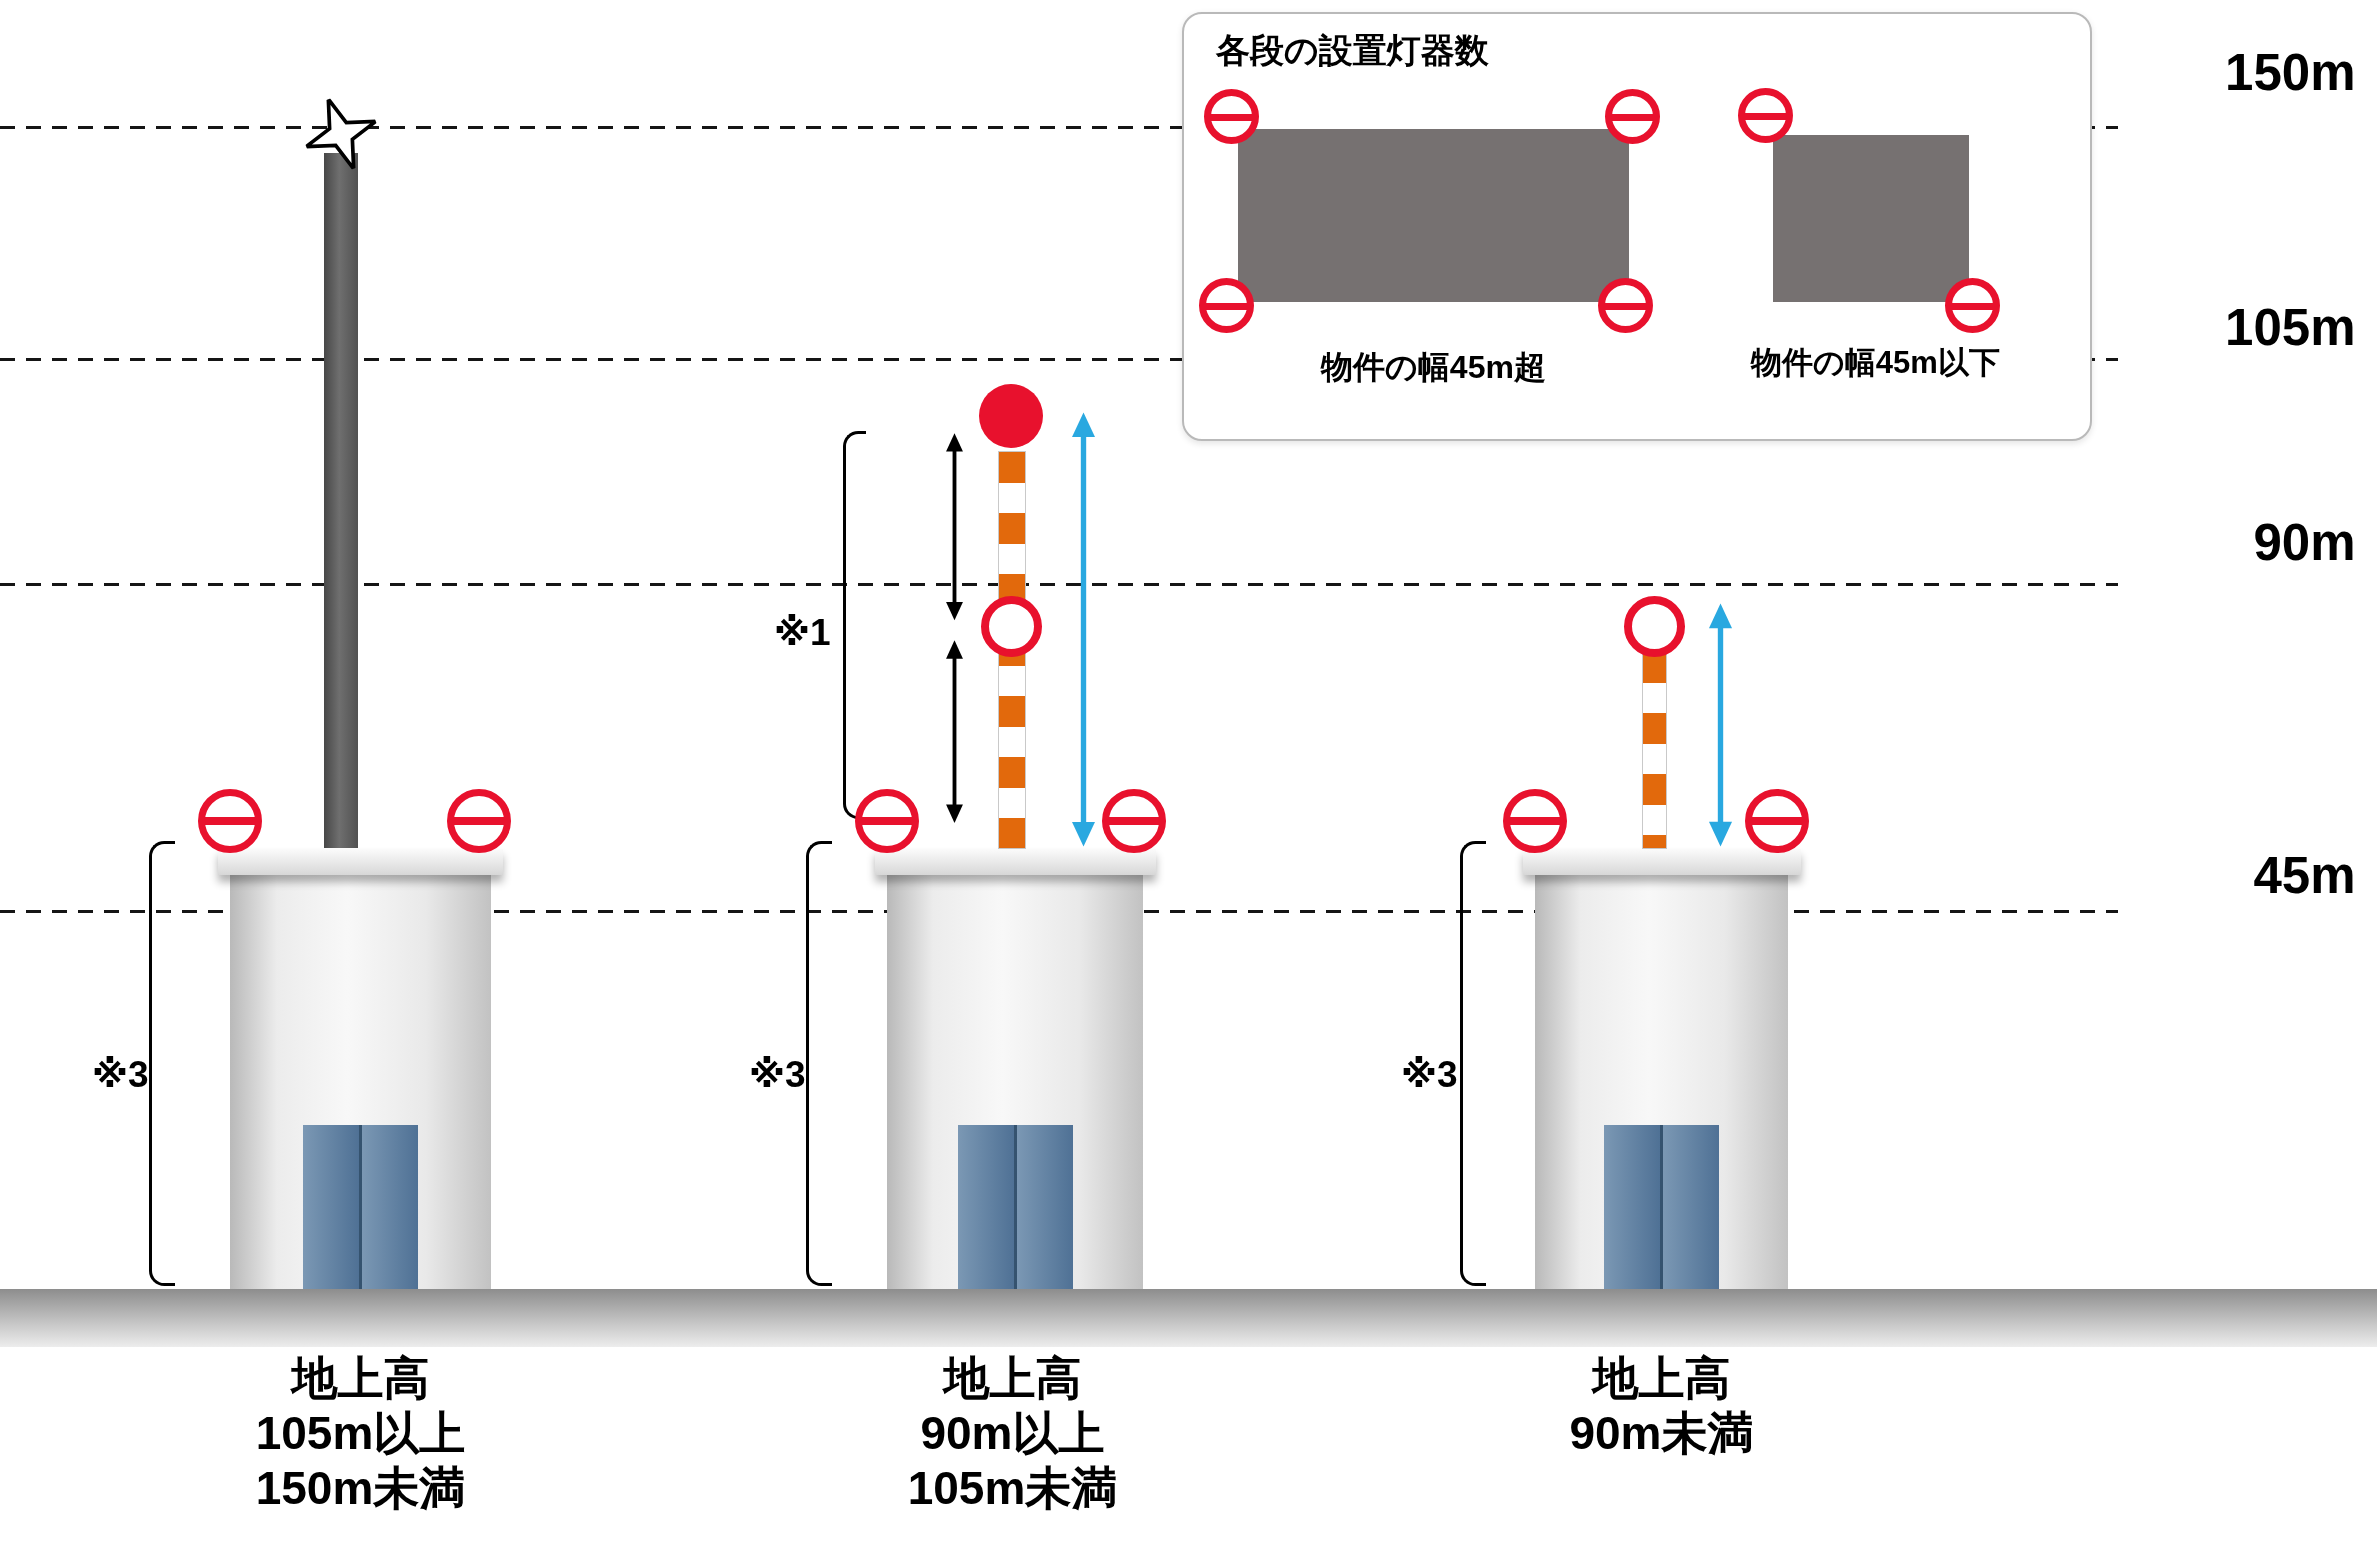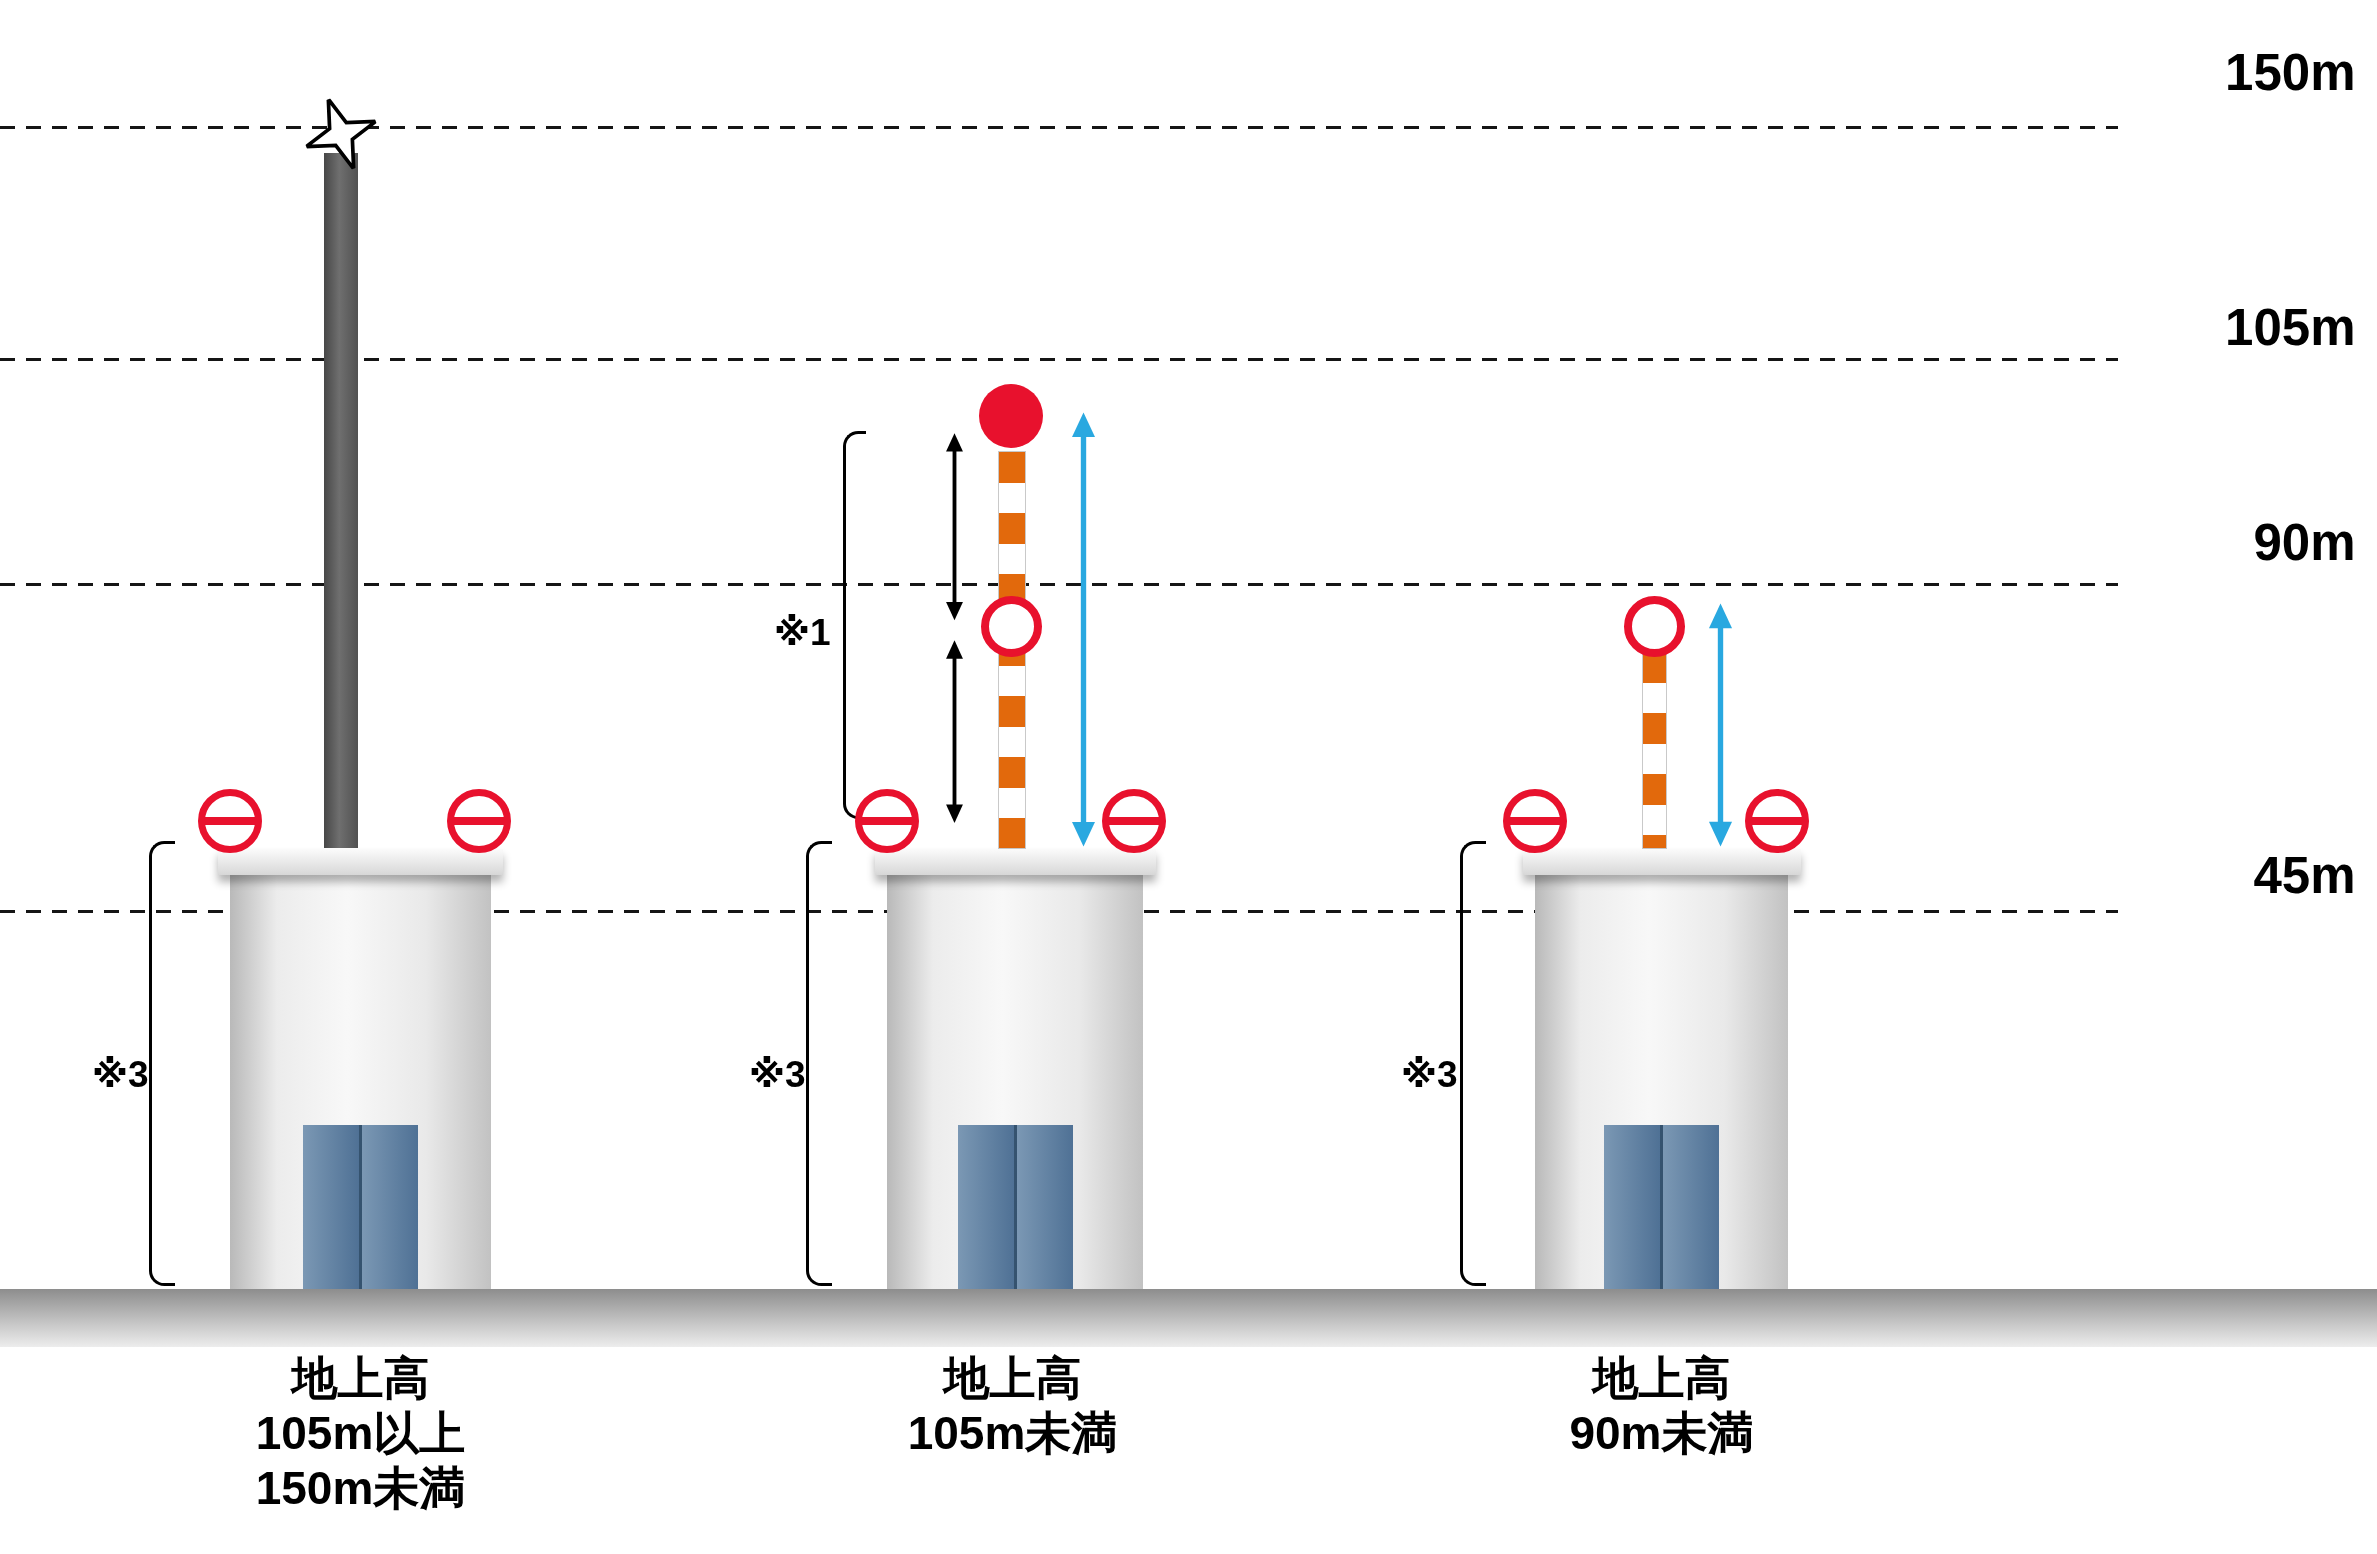--- a/index.html
+++ b/index.html
@@ -93,20 +93,47 @@
   <div class="dline" style="top:583px;"></div>
   <div class="dline" style="top:910px;"></div>
 
   <div class="hlabel" style="top:43px;">150m</div>
   <div class="hlabel" style="top:298px;">105m</div>
   <div class="hlabel" style="top:513px;">90m</div>
   <div class="hlabel" style="top:846px;text-align:right;">45m</div>
 
   <div class="ground"></div>
 
+  <div class="legend">
+    <div class="legend-title">各段の設置灯器数</div>
+
+    <div class="grect" style="left:54px;top:115px;width:391px;height:173px;"></div>
+    <div class="sym small" style="left:20px;top:75px;">
+        <div class="bar"></div>
+      </div>
+    <div class="sym small" style="left:421px;top:75px;">
+        <div class="bar"></div>
+      </div>
+    <div class="sym small" style="left:15.3px;top:264px;">
+        <div class="bar"></div>
+      </div>
+    <div class="sym small" style="left:414px;top:264px;">
+        <div class="bar"></div>
+      </div>
+    <div class="legend-label" style="left:54px;width:391px;top:332px;">物件の幅45m超</div>
+
+    <div class="grect" style="left:589px;top:121px;width:196px;height:167px;"></div>
+    <div class="sym small" style="left:554px;top:74px;">
+        <div class="bar"></div>
+      </div>
+    <div class="sym small" style="left:761px;top:264px;">
+        <div class="bar"></div>
+      </div>
+    <div class="legend-label" style="left:557px;width:269px;top:328px;font-size:31px;">物件の幅45m以下</div>
+  </div>
 
   <div class="mast-gray" style="left:324px;top:153px;width:34px;height:695px;"></div>
   <svg class="arrow" style="left:304px;top:97px;transform:rotate(-20deg);" width="74" height="74" viewBox="0 0 100 100">
     <polygon points="50,0 62,38 100,50 62,62 50,100 38,62 0,50 38,38" fill="#ffffff" stroke="#000000" stroke-width="5" stroke-linejoin="miter"></polygon>
   </svg>
   <div class="roof" style="left:218px;width:285px;top:849px;"></div>
   <div class="bbody" style="left:230px;top:875px;width:261px;height:414px;"></div>
   <div class="door" style="left:303px;">
     <div class="panel"></div>
     <div class="panel"></div>
@@ -155,20 +182,21 @@
   <svg class="arrow" style="left:1068px;top:411px;" width="31" height="437" viewBox="0 0 40 570">
     <polygon points="20,2 5,34 35,34" fill="#29a8e0"></polygon>
     <line x1="20" y1="30" x2="20" y2="542" stroke="#29a8e0" stroke-width="7"></line>
     <polygon points="20,568 5,536 35,536" fill="#29a8e0"></polygon>
   </svg>
 
   <div class="bracket" style="left:806px;top:841px;height:445px;"></div>
   <div class="note" style="left:749px;top:1053px;">※3</div>
   <div class="caption" style="left:836px;">
     <div>地上高</div>
+    <div>90m以上</div>
     <div>105m未満</div>
   </div>
 
   <div class="mast-striped" style="left:1642px;top:651px;width:24.6px;height:198px;"></div>
   <div class="ring" style="left:1624px;top:596px;"></div>
   <div class="roof" style="left:1523px;width:278px;top:849px;"></div>
   <div class="bbody" style="left:1535px;top:875px;width:253px;height:414px;"></div>
   <div class="door" style="left:1604px;">
     <div class="panel"></div>
     <div class="panel"></div>

